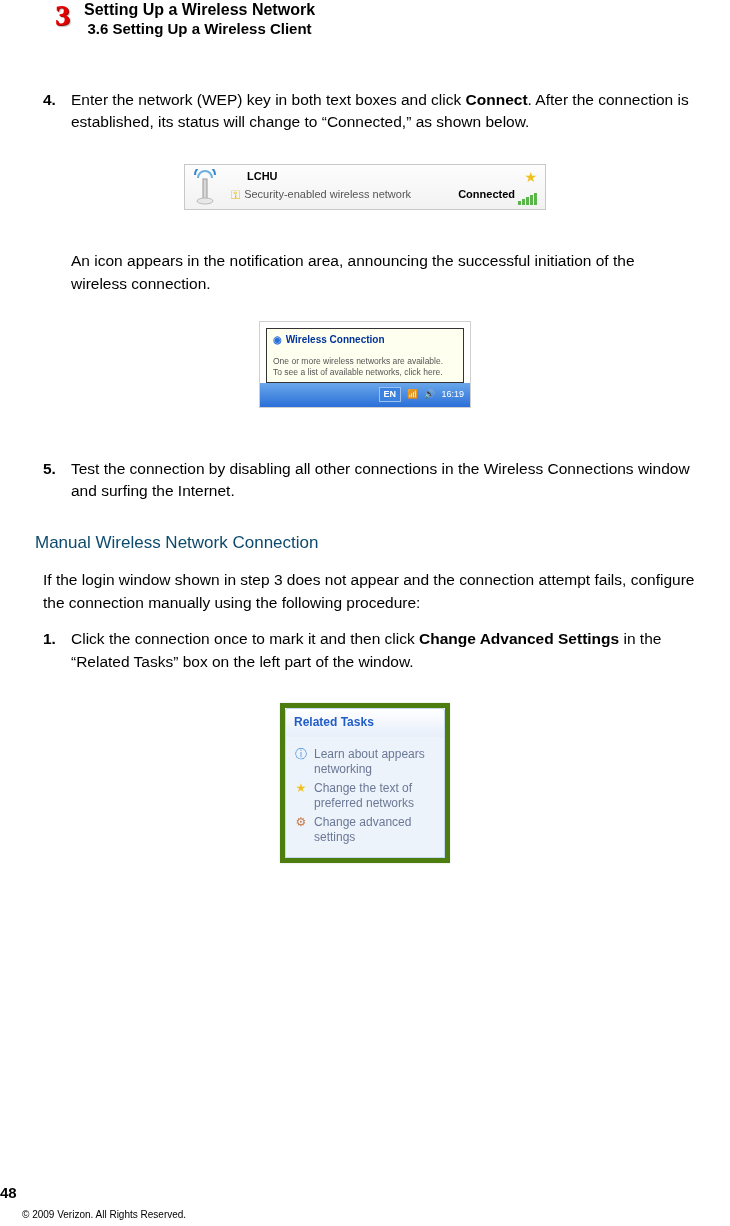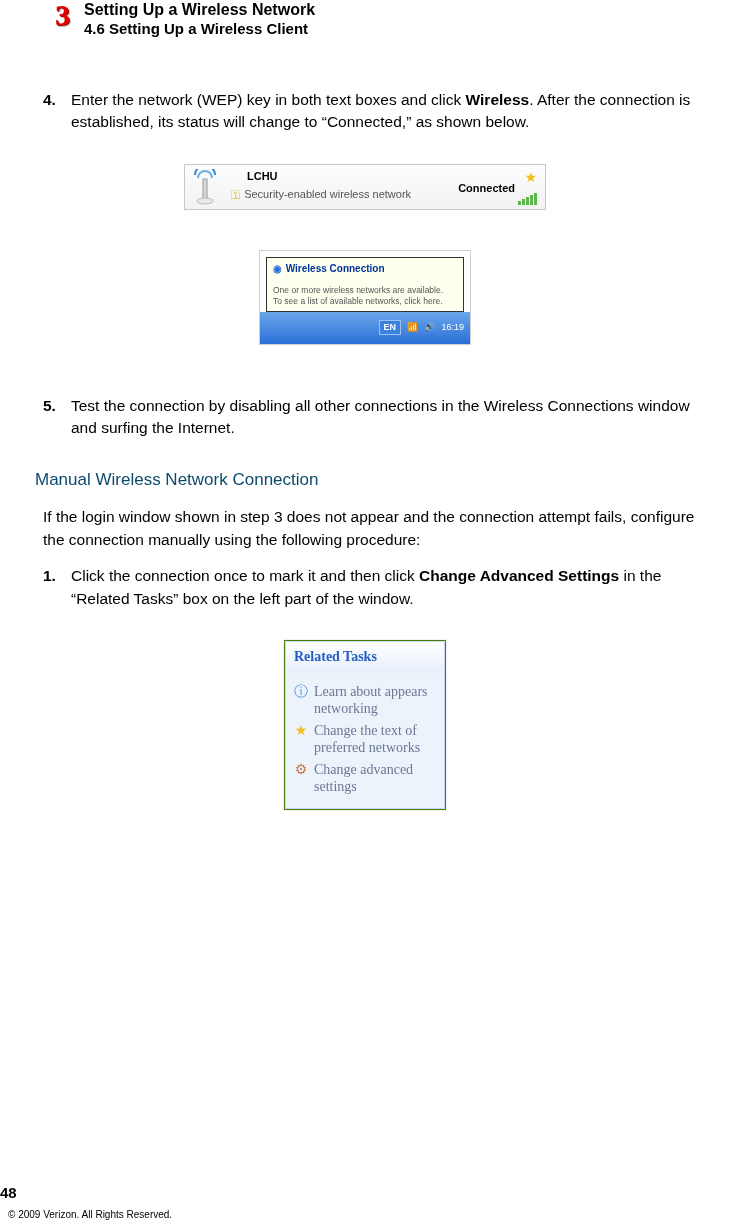--- a/index.html
+++ b/index.html
@@ -28,20 +28,21 @@
     font-family: Georgia, "Times New Roman", serif;
     font-size: 30px;
     font-weight: 900;
     color: #e40000;
     text-shadow: 1px 1px 0 #aa0000, 2px 2px 1px rgba(0,0,0,0.25);
     line-height: 1;
     margin-top: 0;
   }
   .hdr-titles {
     line-height: 1.25;
+    text-align: center;
   }
   .chap-title {
     font-weight: 900;
     font-size: 16px;
   }
   .sec-title {
     font-weight: 700;
     font-size: 15px;
   }
   
@@ -83,21 +84,21 @@
     font-size: 11px;
     text-align: left;
   }
   .fig1 .antenna {
     position: absolute; left: 6px; top: 4px; width: 28px; height: 36px;
   }
   .fig1 .ssid {
     position: absolute; left: 62px; top: 4px; font-weight: 700;
   }
   .fig1 .status {
-    position: absolute; right: 30px; top: 16px; font-weight: 700;
+    position: absolute; right: 30px; top: 22px; font-weight: 700;
   }
   .fig1 .star {
     position: absolute; right: 8px; top: 2px; color: #f0c020; font-size: 14px;
   }
   .fig1 .secline {
     position: absolute; left: 46px; top: 22px; color: #555;
     display: flex; align-items: center; gap: 4px;
   }
   .fig1 .lock { color: #e4b000; font-size: 12px; }
   .fig1 .bars {
@@ -125,40 +126,40 @@
     position: relative;
   }
   .fig2 .bt-title {
     color: #003399; font-weight: 700; font-size: 10px;
     display: flex; align-items: center; gap: 4px;
   }
   .fig2 .bt-body {
     color: #555; font-size: 8.5px; line-height: 1.3; margin-top: 8px;
   }
   .fig2 .taskbar {
-    height: 32px;
+    height: 24px;
     background: linear-gradient(#6aa7ea,#2a6fd8);
     display: flex; justify-content: flex-end; align-items: center;
     padding: 0 6px; gap: 6px;
     color: #fff; font-size: 9px;
   }
   .fig2 .lang {
     background: #3b82e0; border: 1px solid #9cc1ee; padding: 0 4px;
     font-weight: 700; font-size: 9px;
   }
   .fig2 .ticon { opacity: 0.85; }
   
   .fig3-wrap { text-align: center; margin: 30px 0 0 0; }
   .fig3 {
     display: inline-block;
     width: 160px;
     text-align: left;
-    font-family: Liberation Serif, serif;
-    font-size: 14px;
-    border: 1px solid #4d7c0f;
+    font-family: Liberation Sans, sans-serif;
+    font-size: 12px;
+    border: 5px solid #4d7c0f;
     box-shadow: 0 0 2px rgba(0,0,0,0.15);
   }
   .fig3 .rt-head {
     background: linear-gradient(#fff,#e7effa);
     color: #215dc6;
     font-weight: 700;
     padding: 5px 8px;
     border: 1px solid #c6d8f0;
     border-bottom: none;
     border-radius: 3px 3px 0 0;
@@ -182,41 +183,41 @@
   .pagefoot {
     position: absolute;
     bottom: 22px;
     left: 0; right: 0;
     font-weight: 700;
     font-size: 15px;
   }
   .copy {
     position: absolute;
     bottom: 4px;
-    left: 8px;
+    left: 22px;
     font-size: 10px;
   }
 </style>
 </head>
 <body>
 
 <div class="page">
 
   <div class="hdr">
     <div class="chapnum">3</div>
     <div class="hdr-titles">
       <div class="chap-title">Setting Up a Wireless Network</div>
-      <div class="sec-title">4.6  Setting Up a Wireless Client</div>
+      <div class="sec-title">3.6  Setting Up a Wireless Client</div>
     </div>
   </div>
 
   <div class="step">
     <div class="num">4.</div>
     <div class="body">
-      <span>Enter the network (WEP) key in both text boxes and click </span><span class="bold">Wireless</span><span>. After the connection is established, its status will change to “Connected,” as shown below.</span>
+      <span>Enter the network (WEP) key in both text boxes and click </span><span class="bold">Connect</span><span>. After the connection is established, its status will change to “Connected,” as shown below.</span>
     </div>
   </div>
 
   <div class="fig1-wrap">
     <div class="fig1">
       <svg class="antenna" viewBox="0 0 28 36">
         <path d="M4 6 A10 10 0 0 1 24 6" fill="none" stroke="#3a86c8" stroke-width="2"></path>
         <path d="M7 9 A7 7 0 0 1 21 9" fill="none" stroke="#6bb0e0" stroke-width="2"></path>
         <rect x="12" y="10" width="4" height="20" fill="#d8d8d8" stroke="#999"></rect>
         <ellipse cx="14" cy="32" rx="8" ry="3" fill="#e8e8e8" stroke="#bbb"></ellipse>
@@ -231,20 +232,21 @@
       <div class="bars">
         <span style="height:4px"></span>
           <span style="height:6px"></span>
           <span style="height:8px"></span>
           <span style="height:10px"></span>
           <span style="height:12px"></span>
       </div>
     </div>
   </div>
 
+  <div class="indented-para">An icon appears in the notification area, announcing the successful initiation of the wireless connection.</div>
 
   <div class="fig2-wrap">
     <div class="fig2">
       <div class="balloon">
         <div class="bt-title">
           <span style="color:#2a6fd8">◉</span>
           <span>Wireless Connection</span>
         </div>
         <div class="bt-body">
           <div>One or more wireless networks are available.</div>

